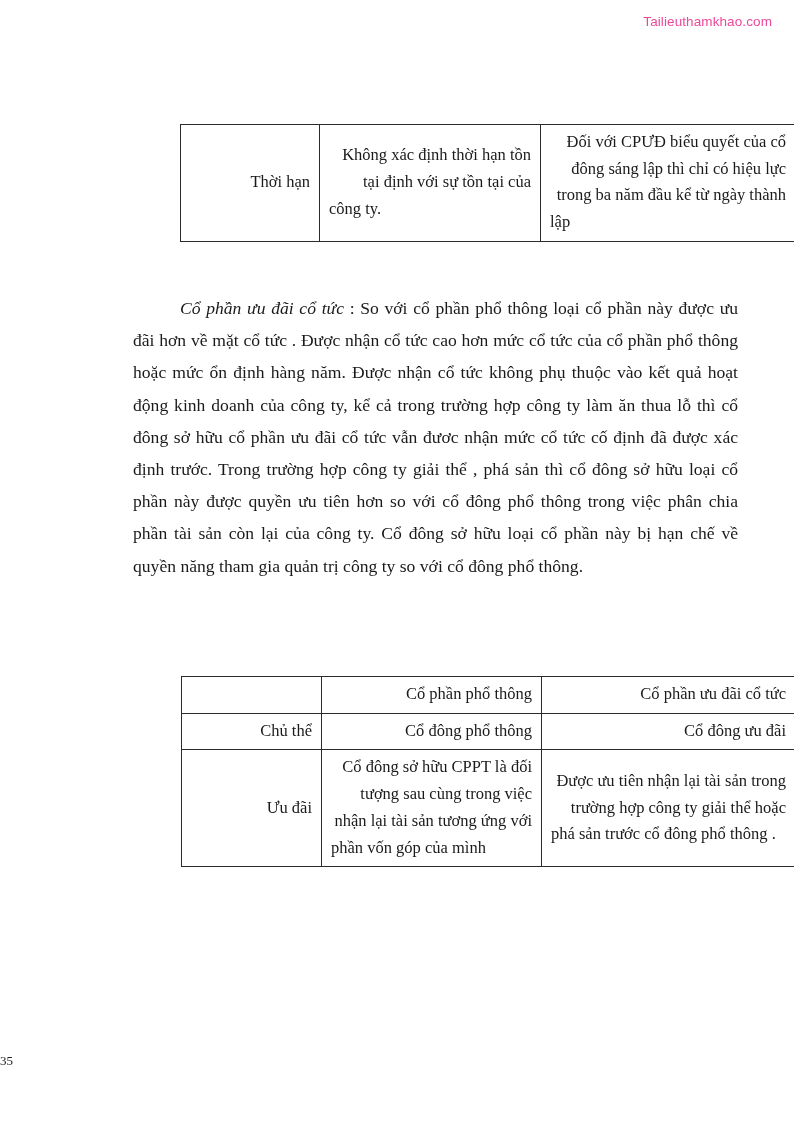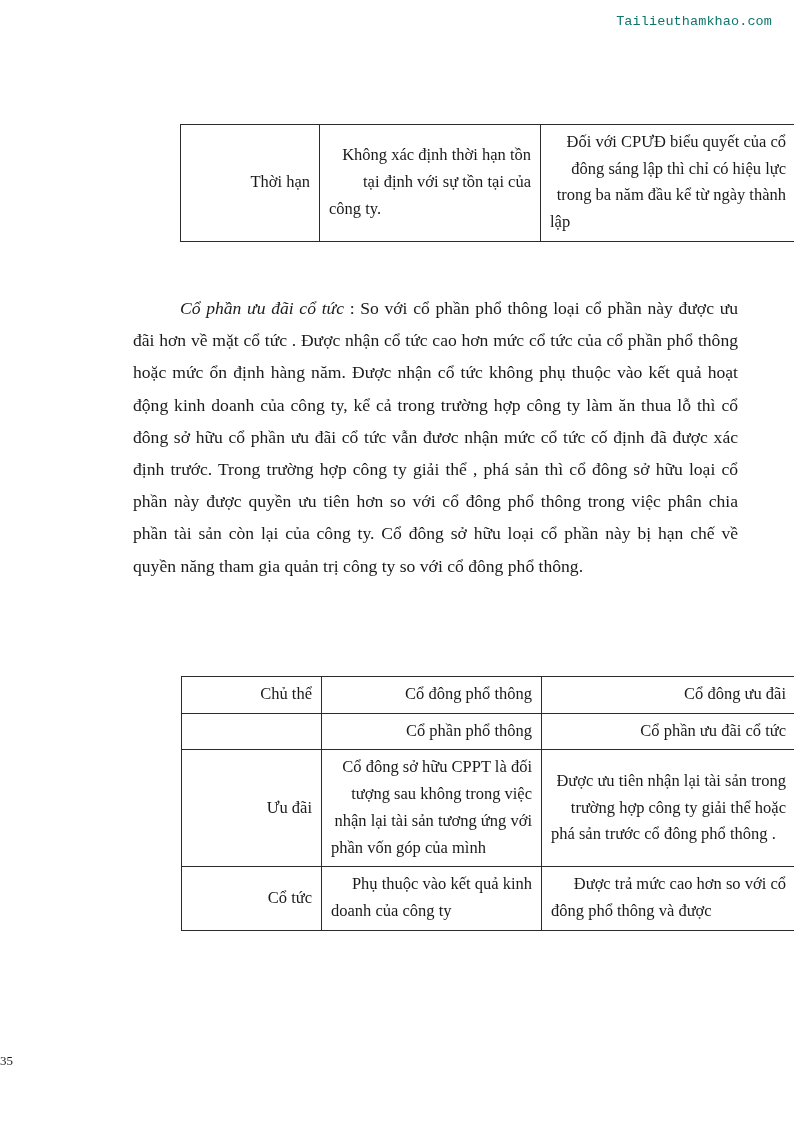--- a/index.html
+++ b/index.html
@@ -16,23 +16,23 @@
     width: 794px;
     height: 1123px;
     background: #ffffff;
     overflow: hidden;
     box-sizing: border-box;
   }
   .watermark {
     position: absolute;
     top: 14px;
     right: 22px;
-    font-family: Liberation Mono, monospace;
+    font-family: Liberation Sans, sans-serif;
     font-size: 13.5px;
-    color: #0f766e;
+    color: #ec4899;
     letter-spacing: 0.1px;
     white-space: nowrap;
   }
 
   
   .doc-table {
     position: absolute;
     border-collapse: collapse;
     table-layout: fixed;
     font-size: 16.5px;
@@ -124,37 +124,32 @@
       </tr>
     </tbody>
   </table>
 
   <div class="body-par" id="paragraph-dividend-pref"><span class="italic-term">Cổ phần ưu đãi cổ tức</span><span> : So với cổ phần phổ thông loại cổ phần này được ưu đãi hơn về mặt cổ tức . Được nhận cổ tức cao hơn mức cổ tức của cổ phần phổ thông hoặc mức ổn định hàng năm. Được nhận cổ tức không phụ thuộc vào kết quả hoạt động kinh doanh của công ty, kể cả trong trường hợp công ty làm ăn thua lỗ thì cổ đông sở hữu cổ phần ưu đãi cổ tức vẫn đươc nhận mức cổ tức cố định đã được xác định trước. Trong trường hợp công ty giải thể , phá sản thì cổ đông sở hữu loại cổ phần này được quyền ưu tiên hơn so với cổ đông phổ thông trong việc phân chia phần tài sản còn lại của công ty. Cổ đông sở hữu loại cổ phần này bị hạn chế về quyền năng tham gia quản trị công ty so với cổ đông phổ thông.</span></div>
 
 
   <table class="doc-table" id="table-compare">
     <tbody>
       <tr>
+        <td class="c1 mid"></td>
+        <td class="c2 mid">Cổ phần phổ thông</td>
+        <td class="c3 mid">Cổ phần ưu đãi cổ tức</td>
+      </tr>
+      <tr>
         <td class="c1 mid">Chủ thể</td>
         <td class="c2 mid">Cổ đông phổ thông</td>
         <td class="c3 mid">Cổ đông ưu đãi</td>
       </tr>
       <tr>
-        <td class="c1 mid"></td>
-        <td class="c2 mid">Cổ phần phổ thông</td>
-        <td class="c3 mid">Cổ phần ưu đãi cổ tức</td>
-      </tr>
-      <tr>
         <td class="c1 mid">Ưu đãi</td>
-        <td class="c2 just mid">Cổ đông sở hữu CPPT là đối tượng sau không trong việc nhận lại tài sản tương ứng với phần vốn góp của mình</td>
+        <td class="c2 just mid">Cổ đông sở hữu CPPT là đối tượng sau cùng trong việc nhận lại tài sản tương ứng với phần vốn góp của mình</td>
         <td class="c3 just mid">Được ưu tiên nhận lại tài sản trong trường hợp công ty giải thể hoặc phá sản  trước cổ đông phổ thông .</td>
-      </tr>
-      <tr>
-        <td class="c1 mid">Cổ tức</td>
-        <td class="c2 just mid">Phụ thuộc vào kết quả kinh doanh của công ty</td>
-        <td class="c3 just mid">Được trả mức cao hơn so với cổ đông phổ thông và được</td>
       </tr>
     </tbody>
   </table>
 
   <div class="page-number">35</div>
 
 </div>
 
 </body></html>

